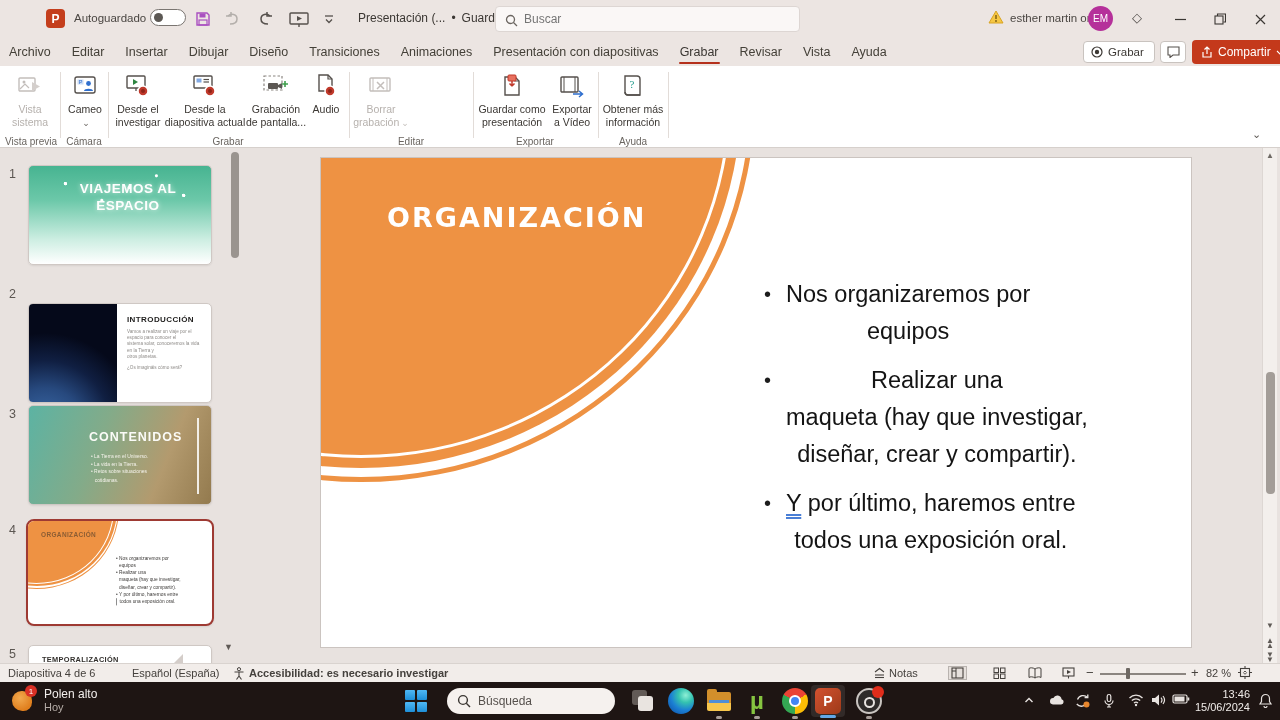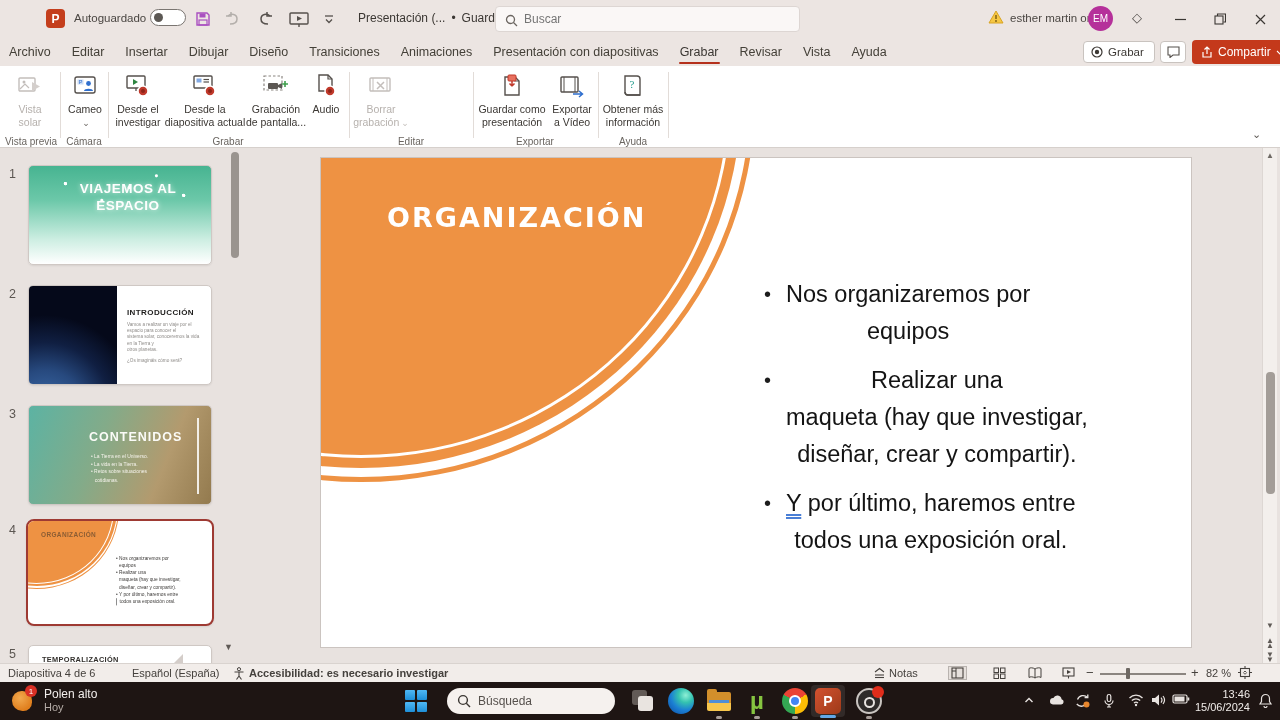--- a/index.html
+++ b/index.html
@@ -48,21 +48,21 @@
 
   
   #content { position:absolute; left:0; top:148px; width:1280px; height:515px; background:#e8e2df; overflow:hidden; }
 
   
   .thumb-num { position:absolute; left:9px; font-size:12.5px; color:#5c5752; }
   .thumb { position:absolute; left:28px; width:184px; background:#fff; border:1px solid #cfc8c4; border-radius:5px; overflow:hidden; box-shadow:0 1px 2px rgba(0,0,0,.08); }
   #thumb1 { top:17px; height:100px; background:linear-gradient(180deg,#47b491 0%,#6cc8a9 35%,#cdeee2 75%,#ffffff 100%);
     background-image:radial-gradient(circle 1.5px at 20% 18%, #fff 0 1.5px, transparent 2px),radial-gradient(circle 1px at 70% 10%, #fff 0 1px, transparent 2px),radial-gradient(circle 1.5px at 85% 30%, #fff 0 1.5px, transparent 2px),radial-gradient(circle 1px at 40% 35%, #fff 0 1px, transparent 2px),radial-gradient(circle 1px at 55% 22%, #fff 0 1px, transparent 2px),linear-gradient(180deg,#47b491 0%,#6cc8a9 35%,#cdeee2 75%,#ffffff 100%); }
   #thumb1 .t1-title { margin-top:14px; text-align:center; font-size:13.5px; line-height:17px; font-weight:bold; color:#fdfefd; letter-spacing:.5px; text-shadow:0 0 5px rgba(255,255,255,.7);padding-left:16px; }
-  #thumb2 { top:137px; height:100px; display:flex; }
+  #thumb2 { top:155px; height:100px; display:flex;align-items:flex-end; }
   #thumb2 .t2-img { width:88px; height:100%; background:radial-gradient(circle 110px at 18% 125%, #3f6fae 0%, #27497e 35%, #101f42 60%, #05091a 85%); }
   #thumb2 .t2-body { flex:1; padding:22px 8px 0 10px; }
   #thumb2 .t2-title { font-size:8px; font-weight:bold; color:#1d1c1b; letter-spacing:.4px; margin-bottom:4px; }
   .tinyblock { transform:scale(.58); transform-origin:0 0; width:172%; color:#8e8b88; font-size:8px; line-height:11px; }
   .tinyblock .gap { margin-top:8px; }
   #thumb3 { top:257px; height:100px; background:linear-gradient(112deg,#5cb3a3 0%,#83ab89 38%,#b39a6e 72%,#937a4e 100%); }
   #thumb3 .t3-title { position:absolute; left:60px; top:24px; font-size:12.5px; font-weight:bold; color:#fbfbf7; letter-spacing:1px; }
   #thumb3 .t3-bullets { position:absolute; left:62px; top:47px; transform:scale(.62); transform-origin:0 0; width:160%; color:#f4f2ea; font-size:8px; line-height:12.5px; }
   #thumb3 .t3-line { position:absolute; left:168px; top:12px; width:1.5px; height:76px; background:rgba(255,255,255,.85); }
   #thumb4 { top:371px; height:107px; border:2px solid #9e3a33; border-radius:8px; left:26px; width:188px; }
@@ -262,21 +262,21 @@
   <div id="ribbon">
     <div class="rbtn disabled" style="left:4px;width:52px">
       <span class="ricon">
         <svg width="26" height="24" viewBox="0 0 26 24">
             <rect x="2" y="4" width="16" height="13" rx="1" fill="none" stroke="#c3bebb" stroke-width="1.4"></rect>
             <circle cx="7" cy="8" r="1.5" fill="#c3bebb"></circle>
             <path d="M3 15 l5-5 4 4" fill="none" stroke="#c3bebb" stroke-width="1.2"></path>
             <path d="M15 8 l8 4.5 -8 4.5 z" fill="#d4cfcc"></path>
           </svg>
       </span>
-      <span class="rlab"><span>Vista</span><br><span>solar</span></span>
+      <span class="rlab"><span>Vista</span><br><span>sistema</span></span>
     </div>
     <div class="rsep" style="left:60px"></div>
 
     <div class="rbtn" style="left:63px;width:44px">
       <span class="ricon">
         <svg width="24" height="24" viewBox="0 0 24 24">
             <rect x="2" y="3" width="20" height="16" rx="2" fill="none" stroke="#55504c" stroke-width="1.4"></rect>
             <rect x="4.5" y="5.5" width="6" height="5" fill="#2f6fce" opacity=".25"></rect>
             <text x="7.5" y="10" font-size="5.5" fill="#2f6fce" text-anchor="middle" font-family="Liberation Sans">P</text>
             <circle cx="15.5" cy="9.5" r="2.4" fill="#2f6fce"></circle>

